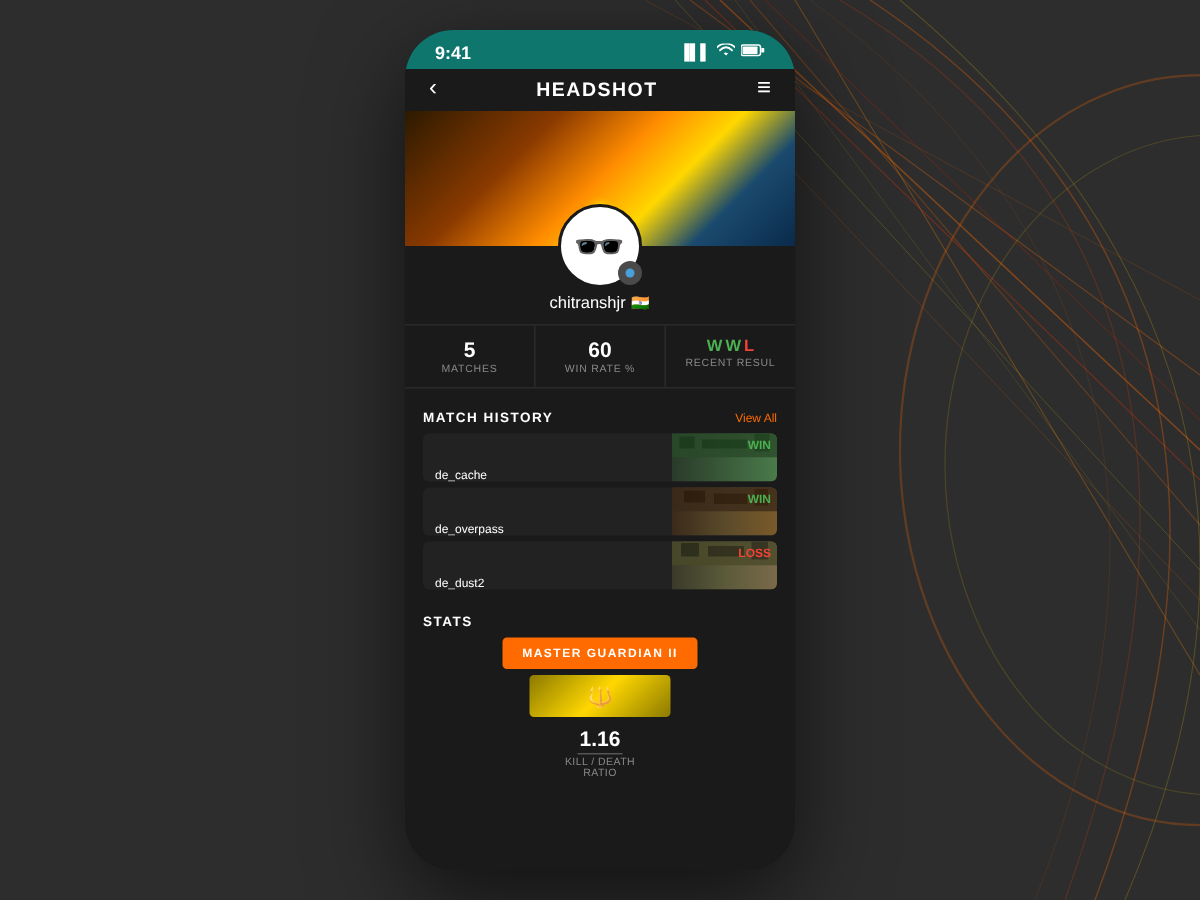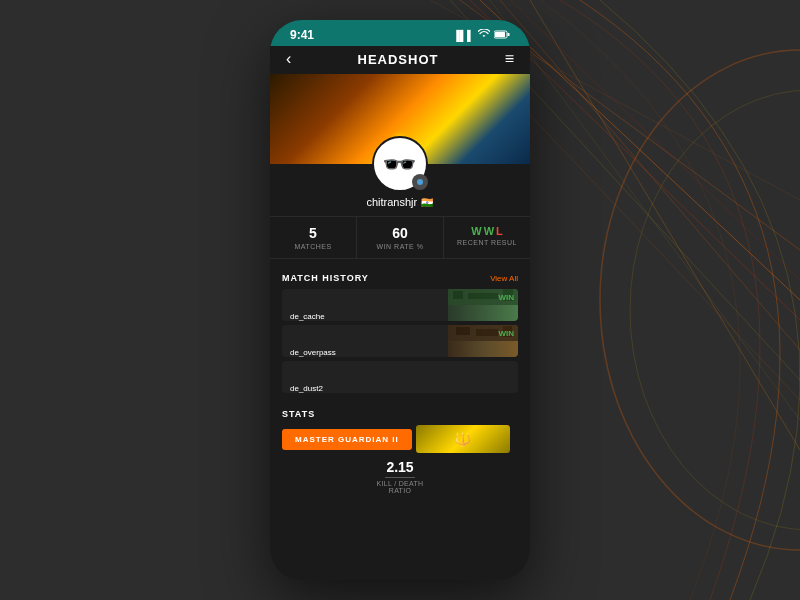--- a/index.html
+++ b/index.html
@@ -282,20 +282,21 @@
       display: flex;
       align-items: center;
       justify-content: center;
       font-size: 8px;
     }
     .rank-row {
       display: flex;
       gap: 4px;
       align-items: center;
       margin-bottom: 6px;
+      flex-direction: column;
     }
 
     .detailed-stats {
       display: flex;
       gap: 4px;
     }
     .detail-stat {
       flex: 1;
       display: flex;
       flex-direction: column;
@@ -460,39 +461,51 @@
           <rect x="8" y="18" width="14" height="8" fill="#2a1a0a"></rect>
           <rect x="28" y="20" width="22" height="7" fill="#2a1a0a"></rect>
           <rect x="55" y="17" width="9" height="11" fill="#2a1a0a"></rect>
         </svg>
         <span class="match-result result-win">WIN</span>
       </div>
     </div>
 
     <div class="match-item">
       <span class="match-name">de_dust2</span>
+      <div class="match-thumb match-thumb-dust2">
+        <svg width="70" height="32" viewBox="0 0 70 32" opacity="0.8">
+          <rect x="0" y="0" width="70" height="32" fill="#4a4a2a"></rect>
+          <rect x="4" y="4" width="14" height="9" fill="#2a2a1a"></rect>
+          <rect x="22" y="3" width="16" height="7" fill="#2a2a1a"></rect>
+          <rect x="42" y="4" width="20" height="8" fill="#2a2a1a"></rect>
+          <rect x="6" y="17" width="12" height="9" fill="#2a2a1a"></rect>
+          <rect x="24" y="19" width="24" height="7" fill="#2a2a1a"></rect>
+          <rect x="53" y="16" width="11" height="12" fill="#2a2a1a"></rect>
+        </svg>
+        <span class="match-result result-loss">LOSS</span>
+      </div>
     </div>
 
     <div class="stats-section">
       <div class="section-header">
         <span class="section-title">STATS</span>
       </div>
       <div class="rank-row">
         <button class="rank-button">MASTER GUARDIAN II</button>
         <div class="rank-badge">
 
           <svg width="50" height="22" viewBox="0 0 50 22">
             <text x="25" y="16" text-anchor="middle" font-size="14" fill="#8B7500">🔱</text>
           </svg>
         </div>
       </div>
 
       <div class="detailed-stats">
         <div class="detail-stat">
-          <span class="detail-value">2.15</span>
+          <span class="detail-value">1.16</span>
           <div class="detail-divider"></div>
           <span class="detail-label">KILL / DEATH<br>RATIO</span>
         </div>
       </div>
     </div>
 
   </div>
 </div>
 
 </body></html>

